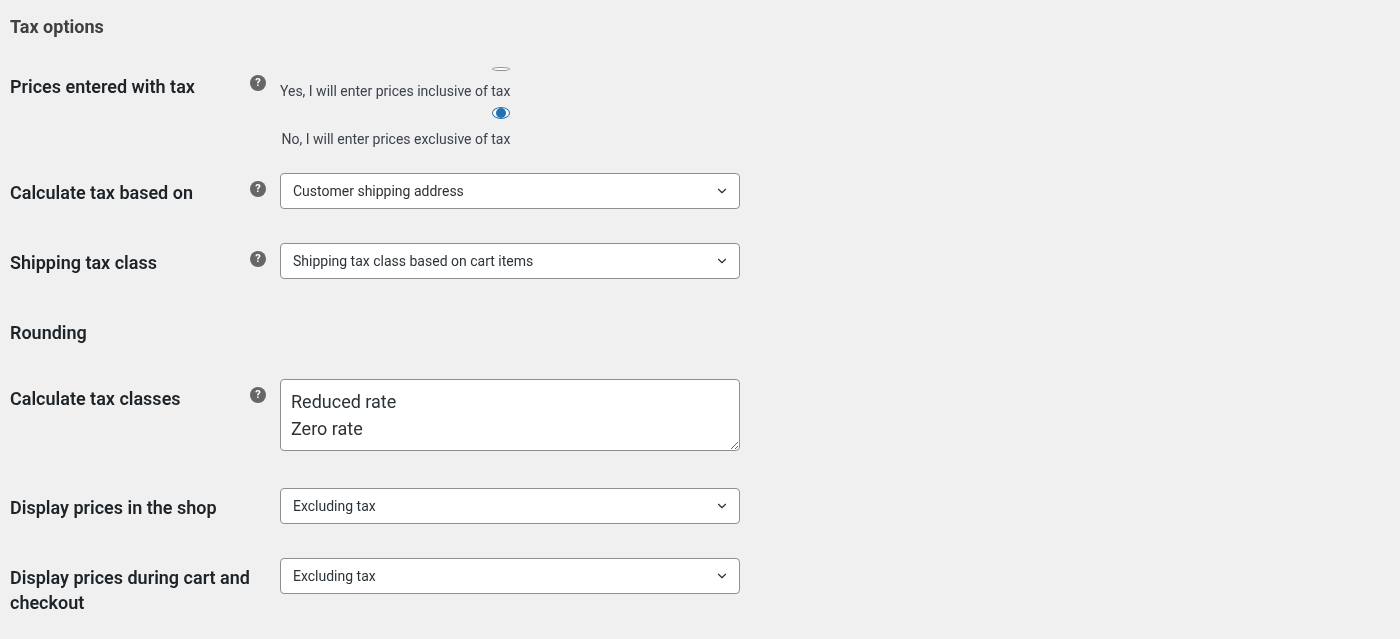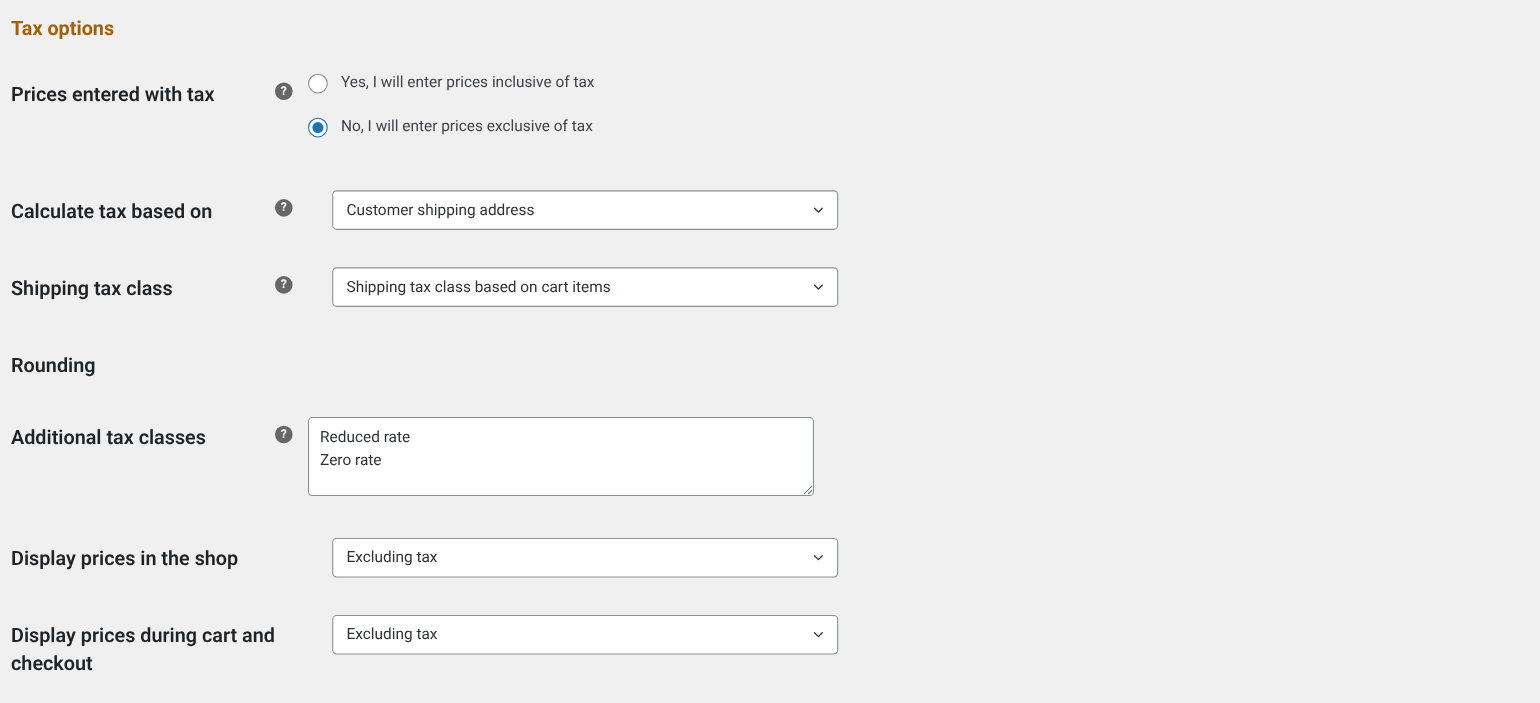--- a/index.html
+++ b/index.html
@@ -12,21 +12,21 @@
     width: 1400px;
   }
   .page {
     padding: 0 10px 20px 10px;
     box-sizing: border-box;
   }
   h2.section-title {
     font-size: 18px;
     font-weight: 700;
     margin: 16px 0 30px 0;
-    color: #a16207;
+    color: #404040;
   }
   .form-row {
     display: flex;
     align-items: flex-start;
     margin-bottom: 34px;
   }
   .label-col {
     width: 240px;
     flex: 0 0 240px;
     font-weight: 600;
@@ -57,23 +57,24 @@
   .help-placeholder {
     width: 16px;
     height: 16px;
   }
   .field-col {
     flex: 0 0 auto;
   }
   
   .radio-option, .check-option {
     display: flex;
-    align-items: flex-start;
+    align-items: flex-end;
     gap: 12px;
     height: 32px;
+    flex-direction: column;
   }
   .radio-option + .radio-option {
     margin-top: 8px;
   }
   .faux-radio {
     width: 18px;
     height: 18px;
     border: 1.5px solid #8c8f94;
     border-radius: 50%;
     background: #fff;
@@ -114,41 +115,40 @@
     height: 36px;
     border: 1px solid #8c8f94;
     border-radius: 4px;
     background: #fff;
     display: flex;
     align-items: center;
     padding: 0 36px 0 12px;
     box-sizing: border-box;
     color: #2c3338;
     cursor: pointer;
-    margin-left: 22px;
   }
   .faux-select .chevron {
     position: absolute;
     right: 10px;
     top: 50%;
     transform: translateY(-50%);
     pointer-events: none;
   }
   .chevron svg { display: block; }
   
   .faux-textarea {
     width: 460px;
     min-height: 72px;
     border: 1px solid #8c8f94;
     border-radius: 4px;
     background: #fff;
     padding: 8px 10px;
     box-sizing: border-box;
     font-family: inherit;
-    font-size: 14px;
+    font-size: 18px;
     line-height: 1.5;
     color: #2c3338;
     resize: both;
     overflow: auto;
     white-space: pre;
   }
 </style>
 </head>
 <body>
 
@@ -208,21 +208,21 @@
   </div>
 
   <div class="form-row">
     <div class="label-col">Rounding</div>
     <div class="help-col">
       <span class="help-placeholder"></span>
     </div>
   </div>
 
   <div class="form-row">
-    <div class="label-col">Additional tax classes</div>
+    <div class="label-col">Calculate tax classes</div>
     <div class="help-col">
       <span class="help-icon">?</span>
     </div>
     <div class="field-col">
       <textarea class="faux-textarea" style="">Reduced rate
 Zero rate</textarea>
     </div>
   </div>
 
   <div class="form-row">

